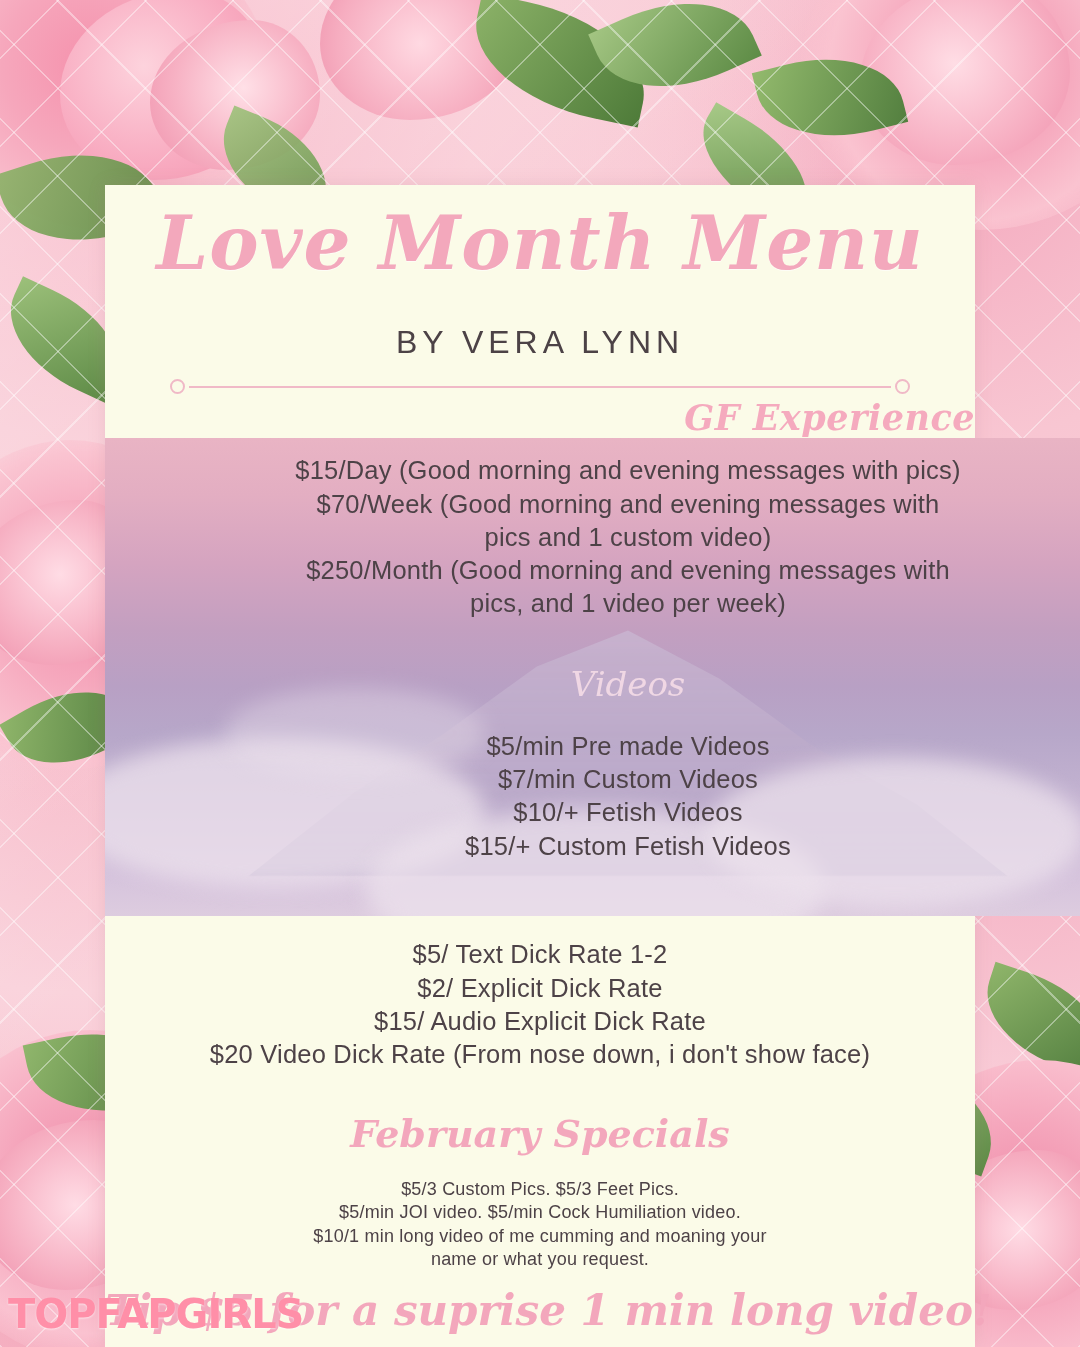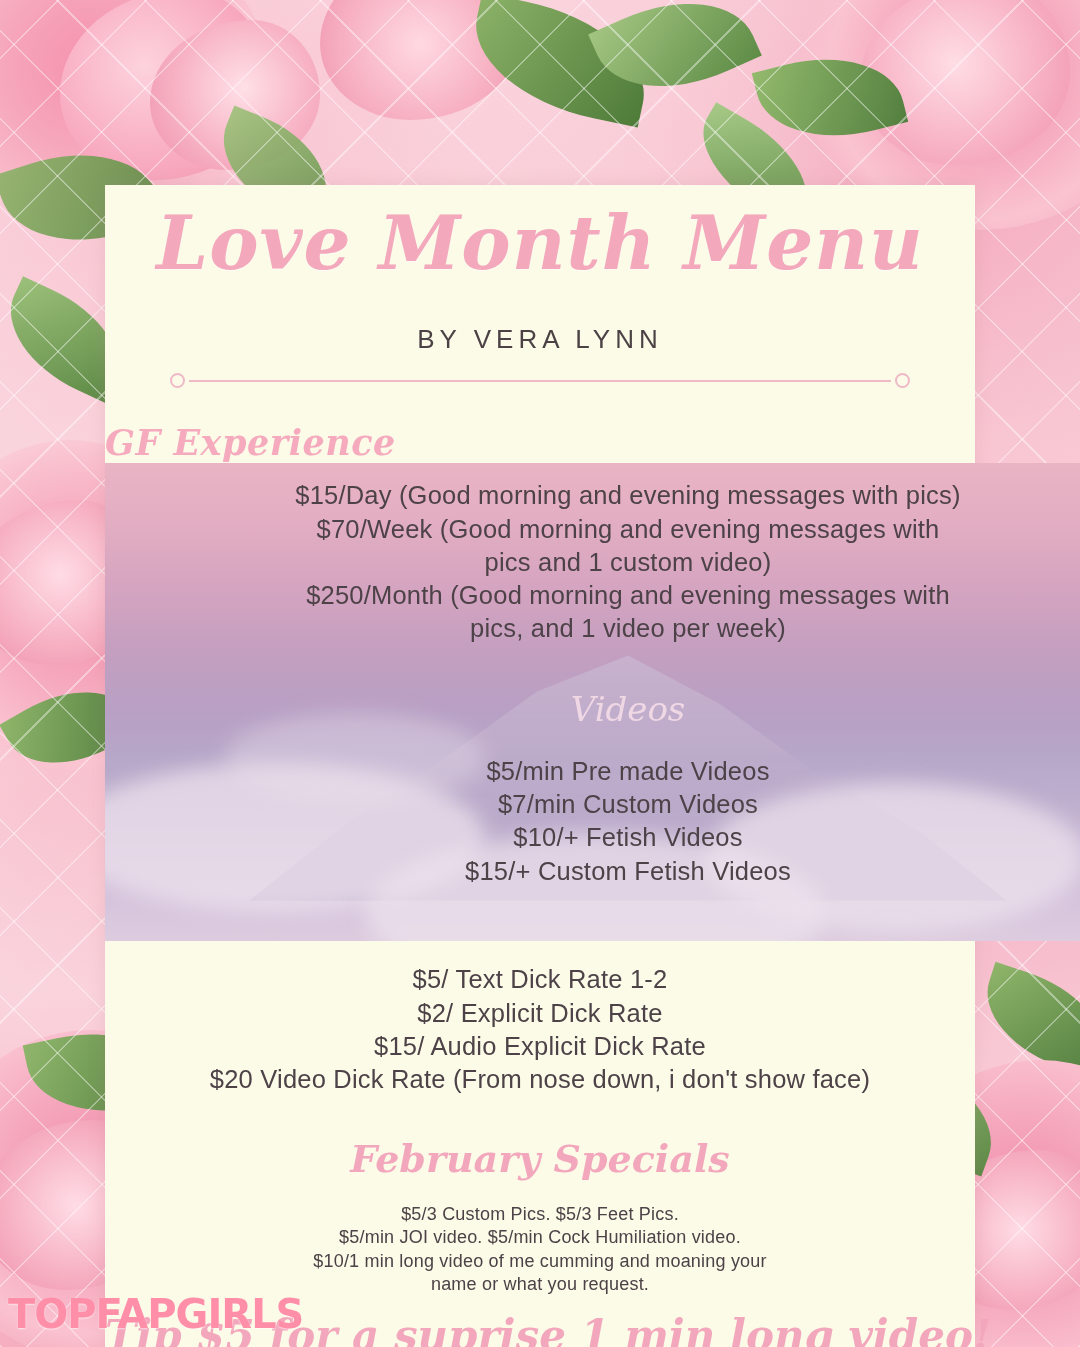--- a/index.html
+++ b/index.html
@@ -77,21 +77,21 @@
     font-size: 74px;
     color: #f3a8bc;
     letter-spacing: 1px;
     margin: 18px 0 0 0;
     line-height: 1.1;
     text-shadow: 0 1px 0 rgba(255,255,255,0.6);
   }
 
   .byline {
     text-align: center;
-    font-size: 26px;
+    font-size: 32px;
     letter-spacing: 5px;
     color: #4c4246;
     margin-top: 40px;
     font-weight: 400;
   }
 
   .divider {
     display: flex;
     align-items: center;
     justify-content: center;
@@ -107,27 +107,27 @@
     width: 11px;
     height: 11px;
     border: 2px solid #f0b9c7;
     border-radius: 50%;
     background: transparent;
   }
   .divider .dot.left { margin-right: 4px; }
   .divider .dot.right { margin-left: 4px; }
 
   .section-heading {
-    text-align: left;
+    text-align: right;
     font-family: "DejaVu Serif", "Liberation Serif", serif;
     font-style: italic;
     font-weight: 700;
     font-size: 35px;
     color: #f5aabe;
-    margin-top: 34px;
+    margin-top: 3px;
     letter-spacing: 0.5px;
   }
 
   .photo-band {
     position: relative;
     margin-top: 0;
     width: 1046px;
     height: 478px;
     overflow: hidden;
     background:

